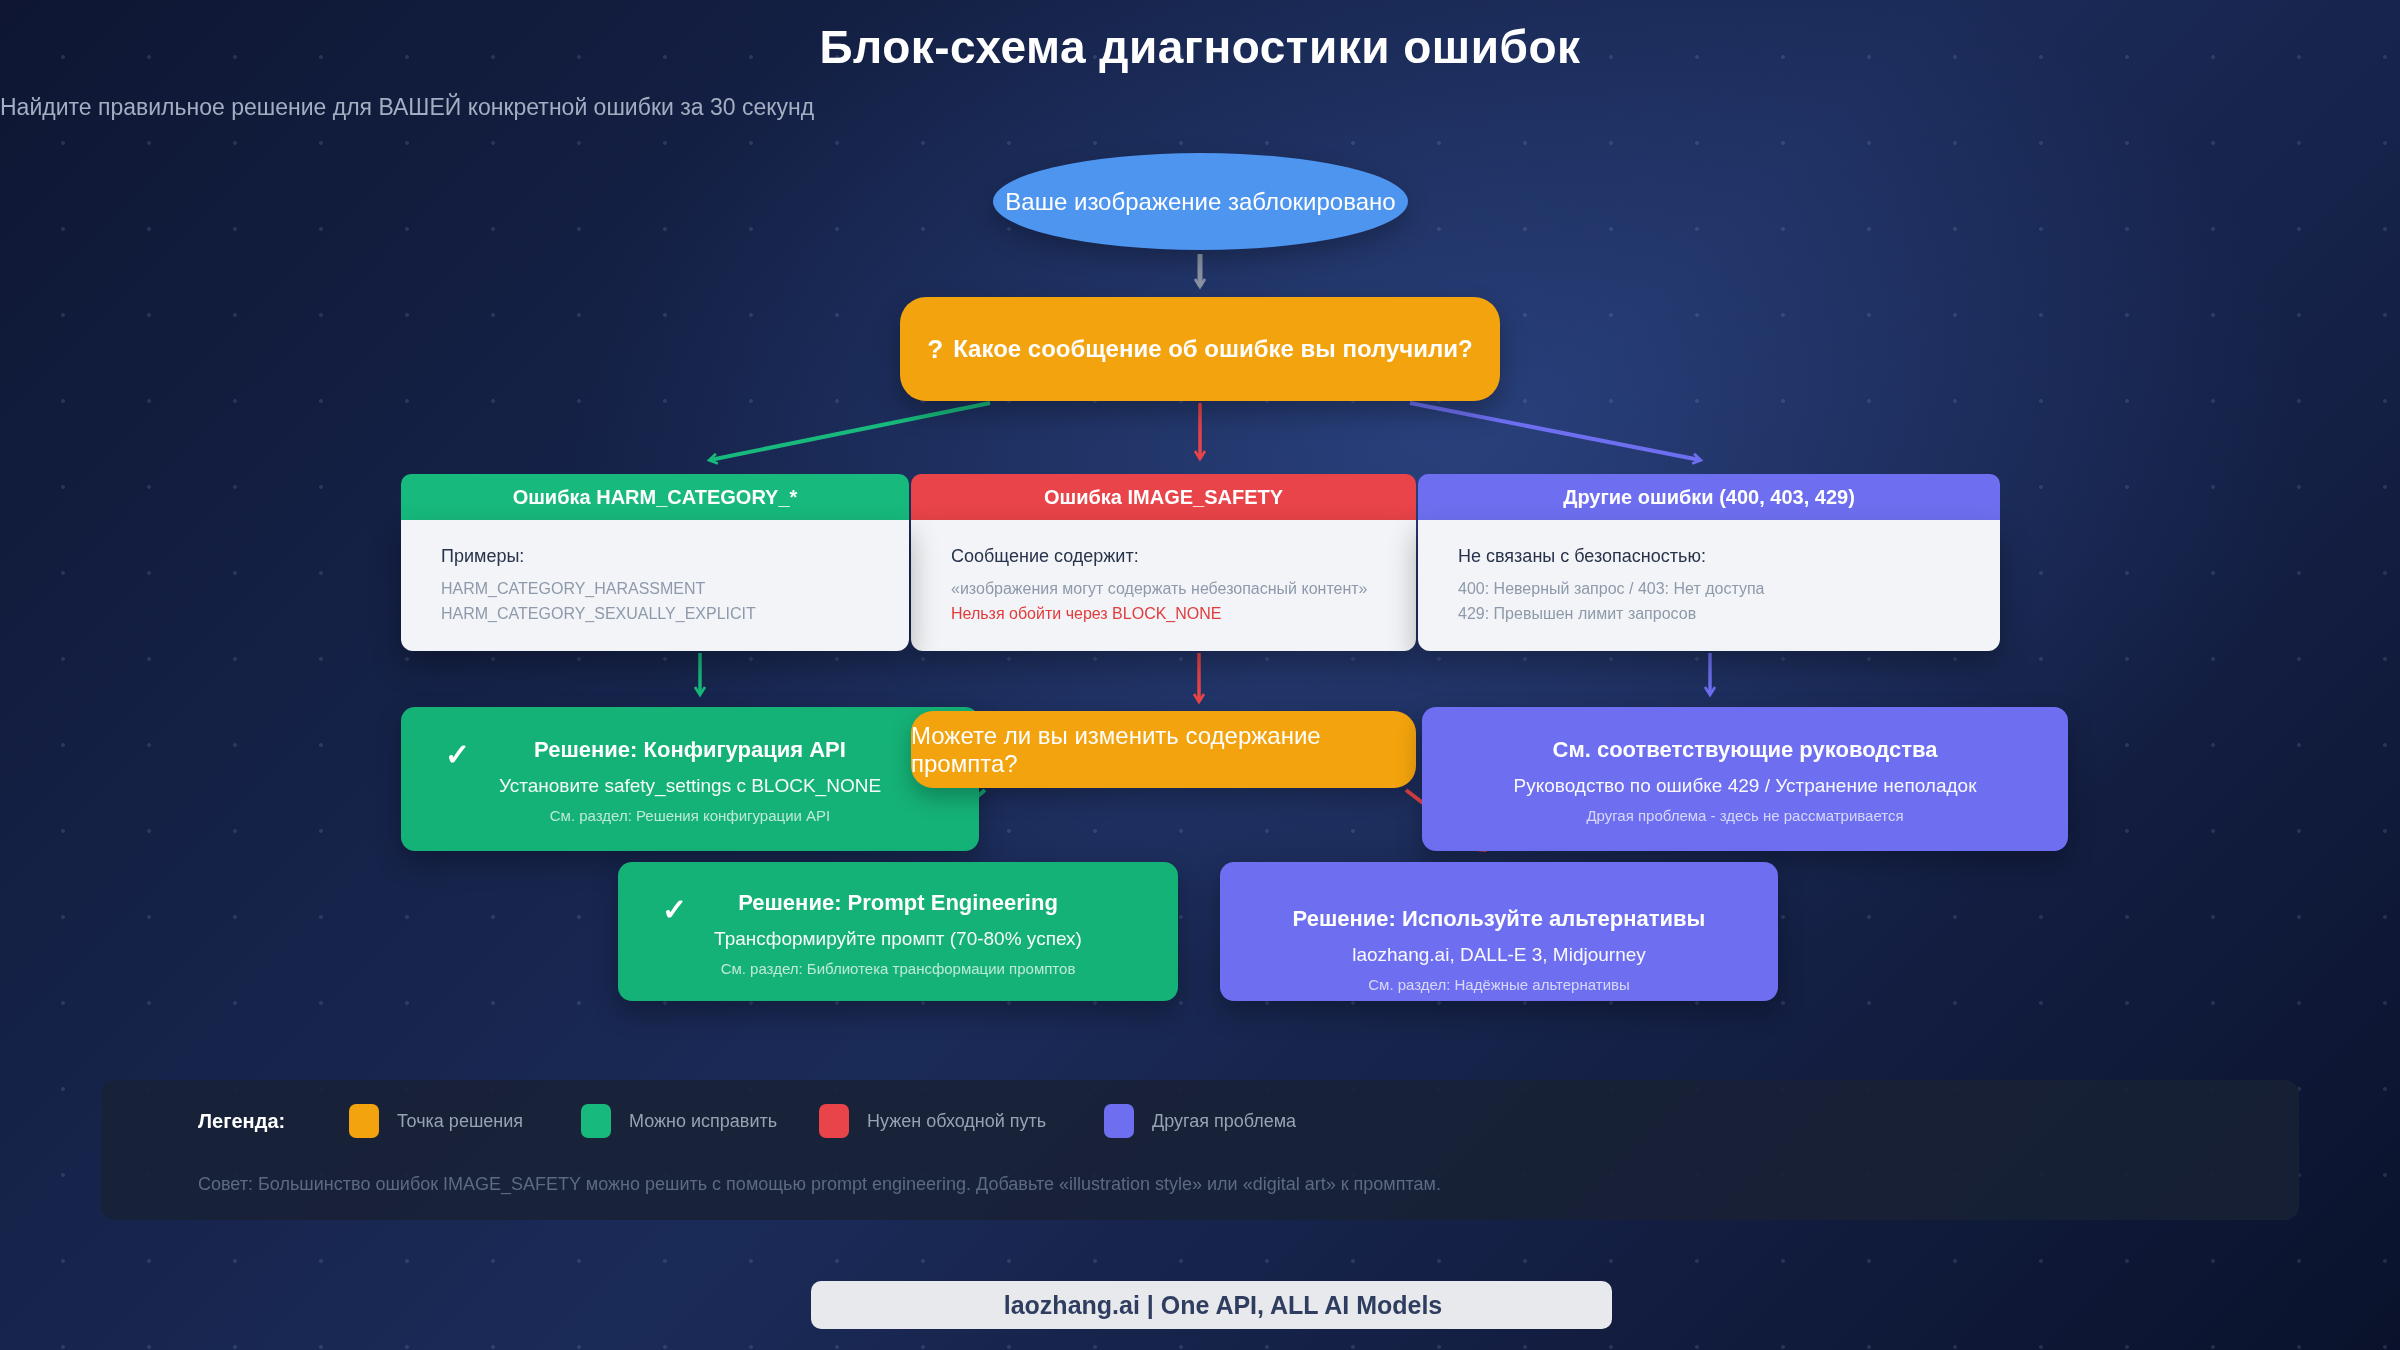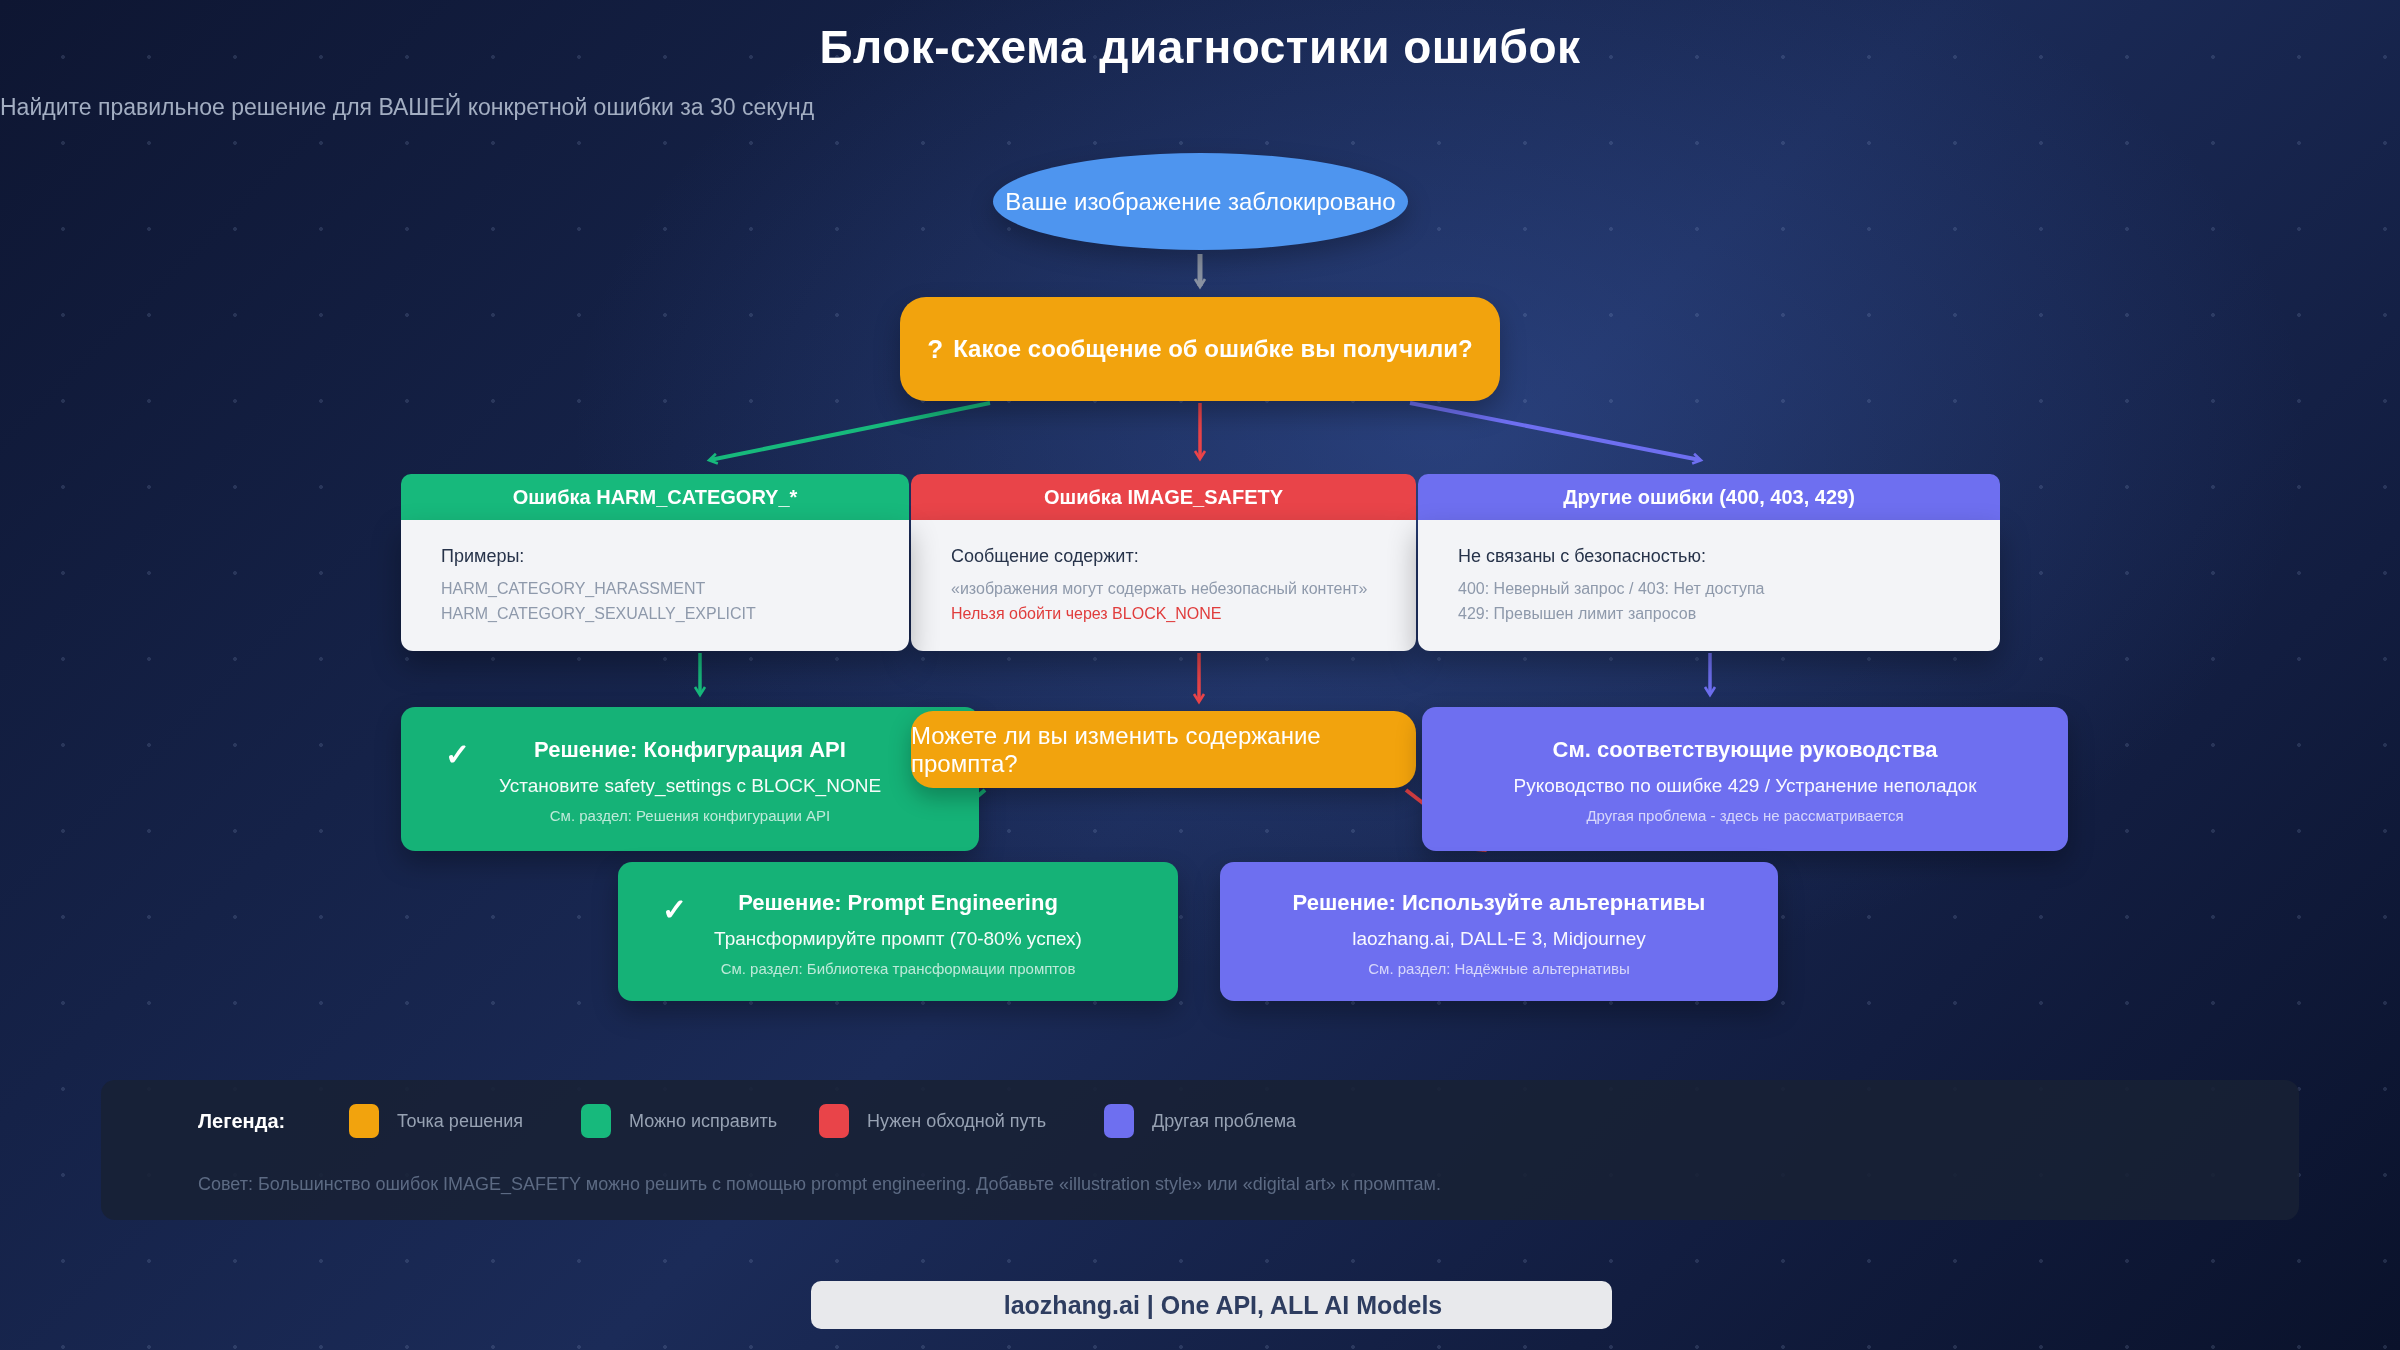--- a/index.html
+++ b/index.html
@@ -44,21 +44,21 @@
   .body-line{color:#8e99ab;font-size:16px;line-height:1.55;}
   .body-warn{color:#e03c3c;font-size:16px;line-height:1.55;}
 
   .sol{position:absolute;z-index:2;border-radius:14px;color:#fff;text-align:center;
     box-shadow:0 12px 26px rgba(0,0,0,0.28);box-sizing:border-box;}
   .sol-green{background:#15b277;}
   .sol-purple{background:#6e6ff0;}
   .sol-api{left:401px;top:707px;width:578px;height:144px;padding-top:30px;}
   .sol-guides{left:1422px;top:707px;width:646px;height:144px;padding-top:30px;}
   .sol-pe{left:618px;top:862px;width:560px;height:139px;padding-top:28px;}
-  .sol-alt{left:1220px;top:862px;width:558px;height:139px;padding-top:28px;}
+  .sol-alt{left:1220px;top:862px;width:558px;height:139px;padding-top:44px;}
   .sol .check{position:absolute;left:44px;top:30px;font-size:30px;font-weight:bold;color:#fff;}
   .sol-title{font-size:22px;font-weight:bold;margin-bottom:12px;}
   .sol-detail{font-size:19px;color:rgba(255,255,255,0.96);margin-bottom:10px;}
   .sol-ref{font-size:15px;color:rgba(255,255,255,0.72);}
 
   .decision2{left:911px;top:711px;width:505px;height:77px;background:#f2a30d;border-radius:22px;
     display:flex;align-items:center;justify-content:center;color:#fff;font-size:24px;font-weight:normal;
     box-shadow:0 10px 22px rgba(0,0,0,0.26);}
 
   .legend{position:absolute;z-index:2;left:101px;top:1080px;width:2198px;height:140px;

